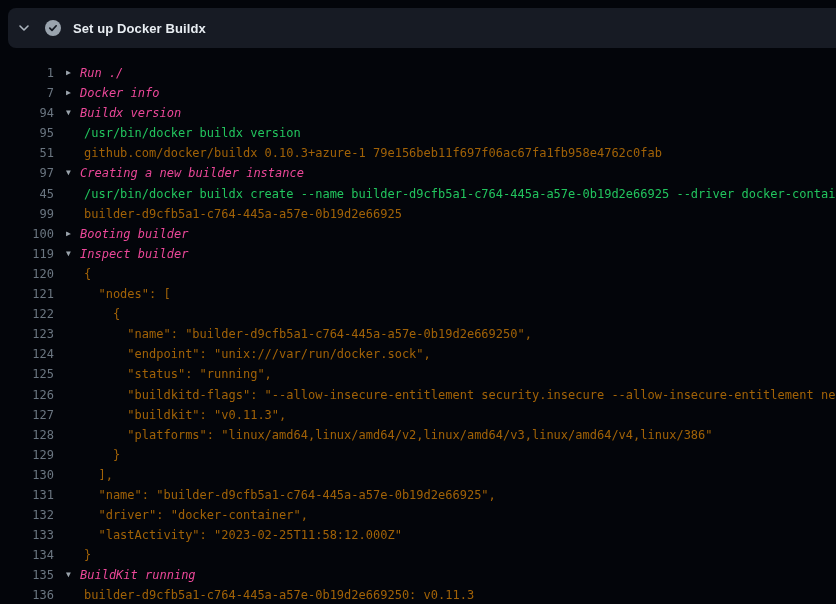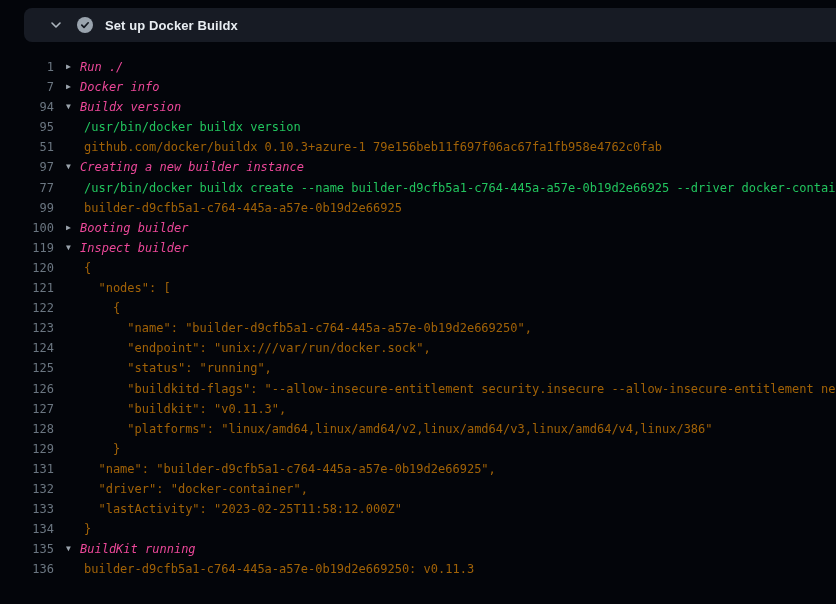--- a/index.html
+++ b/index.html
@@ -4,27 +4,27 @@
 <style>
   * { box-sizing: border-box; }
   html, body { margin: 0; padding: 0; }
   body {
     width: 836px; height: 604px;
     background: #03050a;
     overflow: hidden;
     font-family: "DejaVu Sans Mono", monospace;
   }
   .step-header {
-    margin: 8px 0 0 24px;
-    height: 34px;
+    margin: 8px 0 0 8px;
+    height: 40px;
     background: #171b24;
     border-radius: 8px 0 0 8px;
     display: flex;
     align-items: center;
-    padding-left: 24px;
+    padding-left: 8px;
     cursor: pointer;
   }
   .chevron {
     width: 16px; height: 16px;
     display: flex; align-items: center; justify-content: center;
     flex: none;
   }
   .check-circle {
     width: 16px; height: 16px;
     border-radius: 50%;
@@ -96,33 +96,34 @@
   <span class="step-title">Set up Docker Buildx</span>
 </div>
 
 <div class="log">
     <div class="row"><span class="num">1</span><span class="marker">▶</span><span class="group-label">Run ./</span></div>
     <div class="row"><span class="num">7</span><span class="marker">▶</span><span class="group-label">Docker info</span></div>
     <div class="row"><span class="num">94</span><span class="marker">▼</span><span class="group-label">Buildx version</span></div>
     <div class="row"><span class="num">95</span><span class="text command">/usr/bin/docker buildx version</span></div>
     <div class="row"><span class="num">51</span><span class="text plain">github.com/docker/buildx 0.10.3+azure-1 79e156beb11f697f06ac67fa1fb958e4762c0fab</span></div>
     <div class="row"><span class="num">97</span><span class="marker">▼</span><span class="group-label">Creating a new builder instance</span></div>
-    <div class="row"><span class="num">77</span><span class="text command">/usr/bin/docker buildx create --name builder-d9cfb5a1-c764-445a-a57e-0b19d2e66925 --driver docker-container</span></div>
+    <div class="row"><span class="num">45</span><span class="text command">/usr/bin/docker buildx create --name builder-d9cfb5a1-c764-445a-a57e-0b19d2e66925 --driver docker-container</span></div>
     <div class="row"><span class="num">99</span><span class="text plain">builder-d9cfb5a1-c764-445a-a57e-0b19d2e66925</span></div>
     <div class="row"><span class="num">100</span><span class="marker">▶</span><span class="group-label">Booting builder</span></div>
     <div class="row"><span class="num">119</span><span class="marker">▼</span><span class="group-label">Inspect builder</span></div>
     <div class="row"><span class="num">120</span><span class="text plain">{</span></div>
     <div class="row"><span class="num">121</span><span class="text plain">  "nodes": [</span></div>
     <div class="row"><span class="num">122</span><span class="text plain">    {</span></div>
     <div class="row"><span class="num">123</span><span class="text plain">      "name": "builder-d9cfb5a1-c764-445a-a57e-0b19d2e669250",</span></div>
     <div class="row"><span class="num">124</span><span class="text plain">      "endpoint": "unix:///var/run/docker.sock",</span></div>
     <div class="row"><span class="num">125</span><span class="text plain">      "status": "running",</span></div>
     <div class="row"><span class="num">126</span><span class="text plain">      "buildkitd-flags": "--allow-insecure-entitlement security.insecure --allow-insecure-entitlement network.host",</span></div>
     <div class="row"><span class="num">127</span><span class="text plain">      "buildkit": "v0.11.3",</span></div>
     <div class="row"><span class="num">128</span><span class="text plain">      "platforms": "linux/amd64,linux/amd64/v2,linux/amd64/v3,linux/amd64/v4,linux/386"</span></div>
     <div class="row"><span class="num">129</span><span class="text plain">    }</span></div>
+    <div class="row"><span class="num">130</span><span class="text plain">  ],</span></div>
     <div class="row"><span class="num">131</span><span class="text plain">  "name": "builder-d9cfb5a1-c764-445a-a57e-0b19d2e66925",</span></div>
     <div class="row"><span class="num">132</span><span class="text plain">  "driver": "docker-container",</span></div>
     <div class="row"><span class="num">133</span><span class="text plain">  "lastActivity": "2023-02-25T11:58:12.000Z"</span></div>
     <div class="row"><span class="num">134</span><span class="text plain">}</span></div>
     <div class="row"><span class="num">135</span><span class="marker">▼</span><span class="group-label">BuildKit running</span></div>
     <div class="row"><span class="num">136</span><span class="text plain">builder-d9cfb5a1-c764-445a-a57e-0b19d2e669250: v0.11.3</span></div>
   </div>
 
 </body></html>

